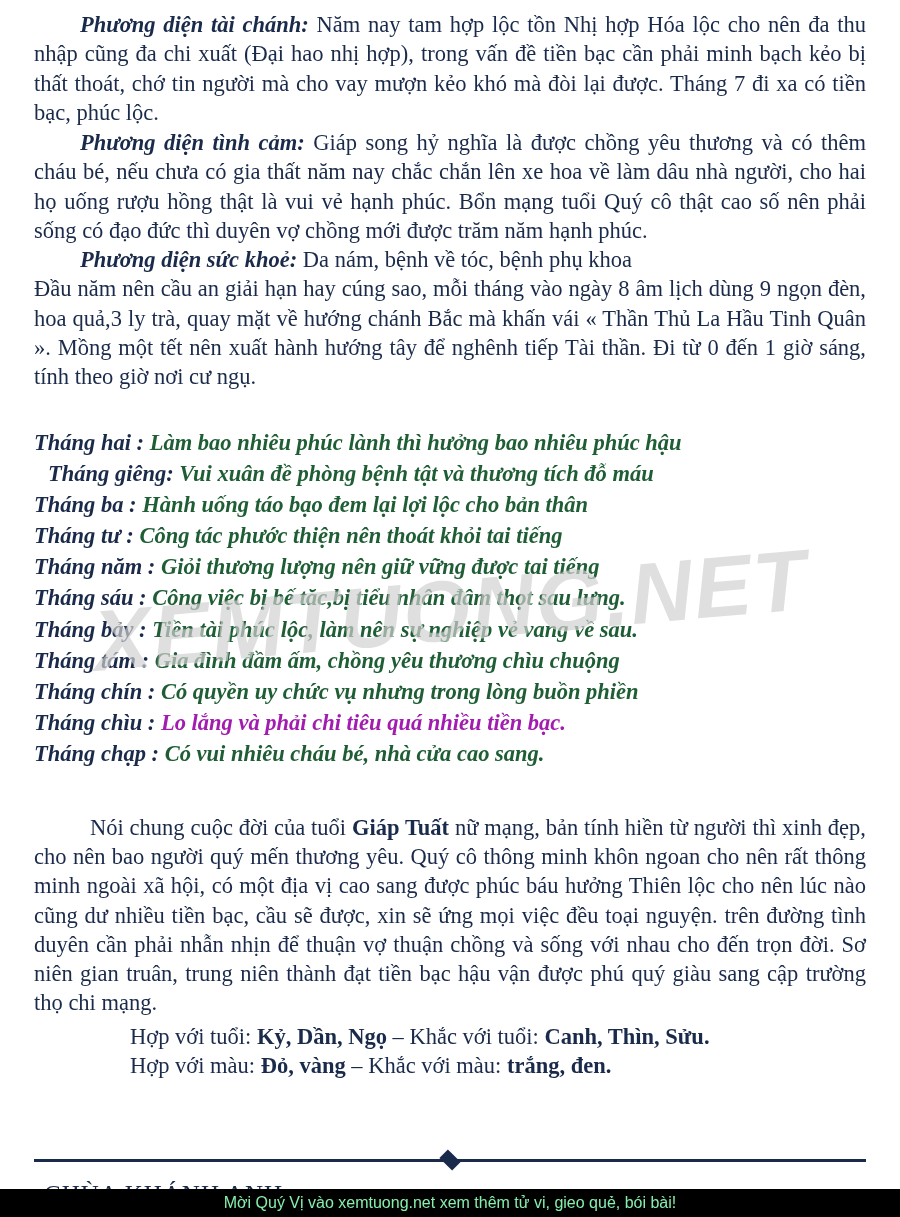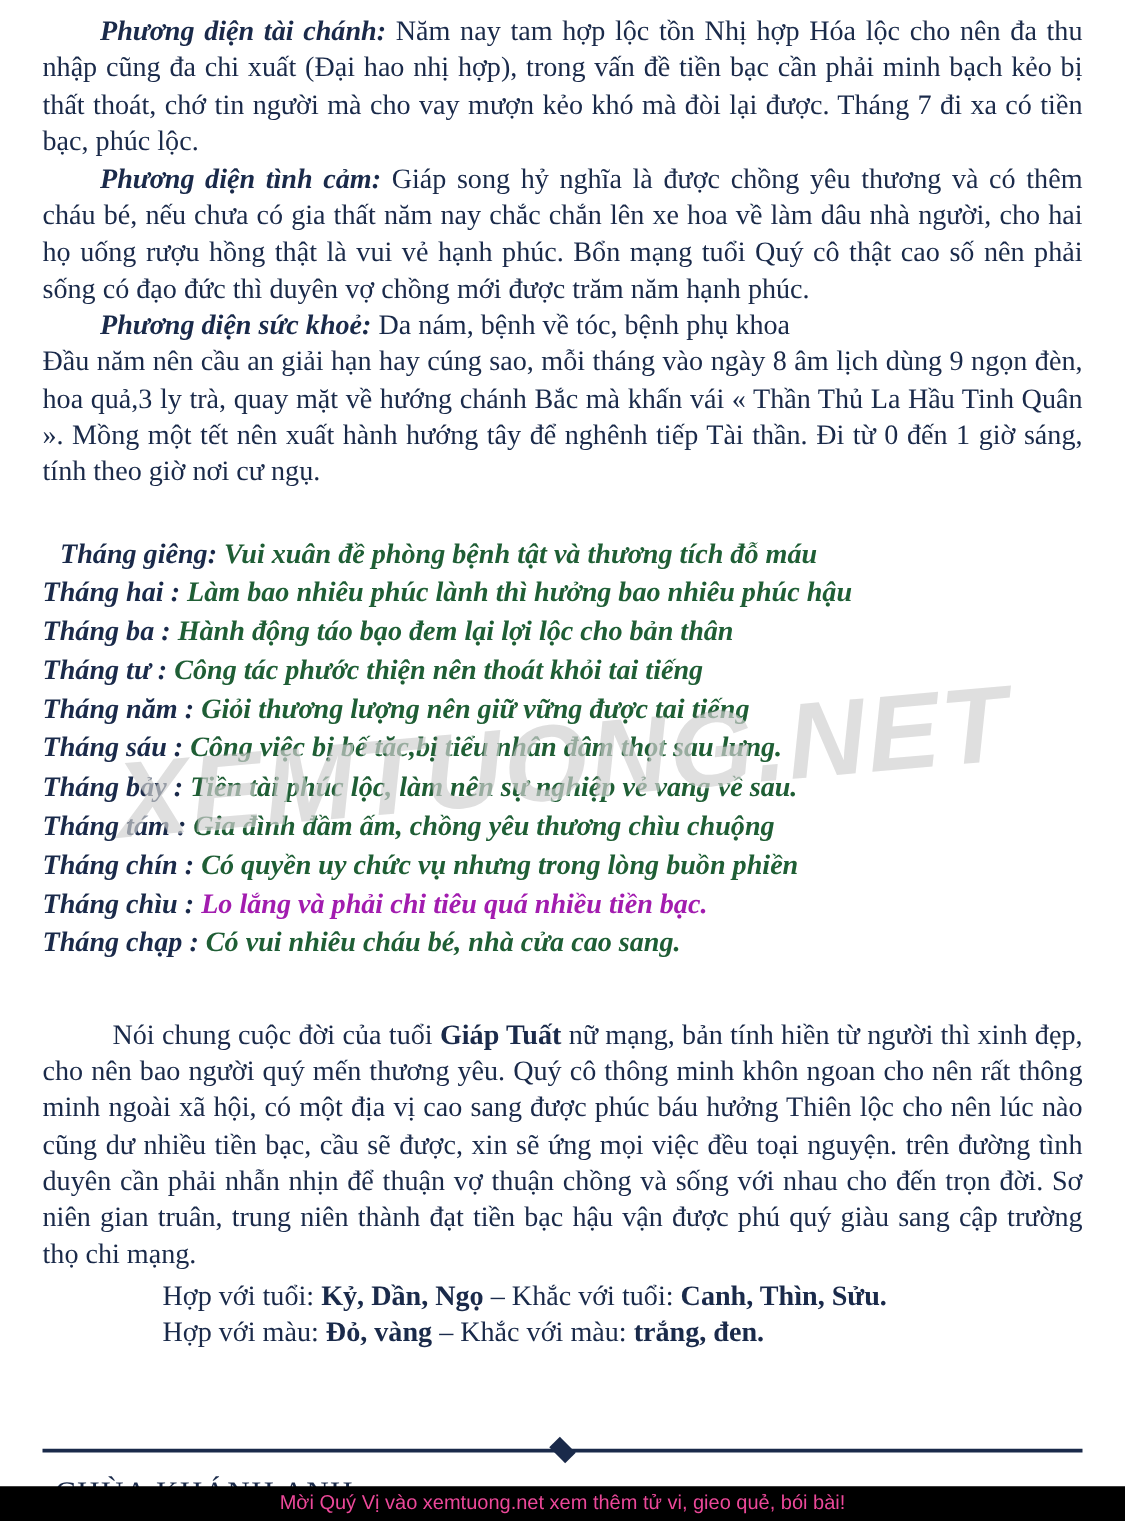--- a/index.html
+++ b/index.html
@@ -138,21 +138,21 @@
   }
 
   
   .banner {
     position: absolute;
     left: 0;
     bottom: 0;
     width: 900px;
     height: 28px;
     background: #000000;
-    color: #ec4899;
+    color: #86efac;
     font-family: "Liberation Sans", sans-serif;
     font-size: 16px;
     display: flex;
     align-items: center;
     justify-content: center;
     z-index: 20;
   }
 </style>
 </head>
 <body>
@@ -172,33 +172,33 @@
   </p>
 
   <p class="para sec3">
     <span class="indent"></span><span class="lead">Phương diện sức khoẻ:</span><span> Da nám, bệnh về tóc, bệnh phụ khoa</span>
   </p>
 
   <p class="para">Đầu năm nên cầu an giải hạn hay cúng sao, mỗi tháng vào ngày 8 âm lịch dùng 9 ngọn đèn, hoa quả,3 ly trà, quay mặt về hướng chánh Bắc mà khấn vái « Thần Thủ La Hầu Tinh Quân ». Mồng một tết nên xuất hành hướng tây để nghênh tiếp Tài thần. Đi từ 0 đến 1 giờ sáng, tính theo giờ nơi cư ngụ.</p>
 
   <div class="months">
 
+    <div class="month-line">
+      <span class="m-label">Tháng hai :</span>
+      <span class="m-text">Làm bao nhiêu phúc lành thì hưởng bao nhiêu phúc hậu</span>
+    </div>
+
     <div class="month-line first">
       <span class="m-label">Tháng giêng:</span>
       <span class="m-text">Vui xuân đề phòng bệnh tật và thương tích đỗ máu</span>
     </div>
 
     <div class="month-line">
-      <span class="m-label">Tháng hai :</span>
-      <span class="m-text">Làm bao nhiêu phúc lành thì hưởng bao nhiêu phúc hậu</span>
-    </div>
-
-    <div class="month-line">
       <span class="m-label">Tháng ba :</span>
-      <span class="m-text">Hành động táo bạo đem lại lợi lộc cho bản thân</span>
+      <span class="m-text">Hành uống táo bạo đem lại lợi lộc cho bản thân</span>
     </div>
 
     <div class="month-line">
       <span class="m-label">Tháng tư :</span>
       <span class="m-text">Công tác phước thiện nên thoát khỏi tai tiếng</span>
     </div>
 
     <div class="month-line">
       <span class="m-label">Tháng năm :</span>
       <span class="m-text">Giỏi thương lượng nên giữ vững được tai tiếng</span>

